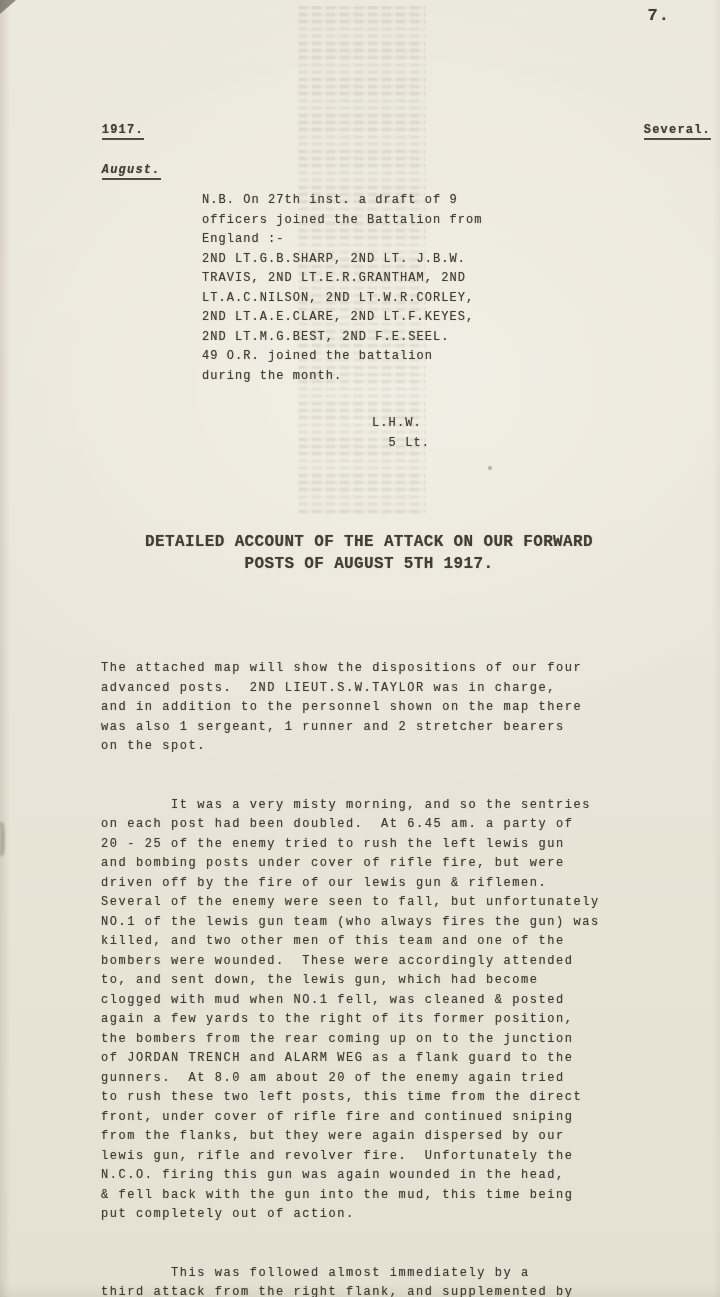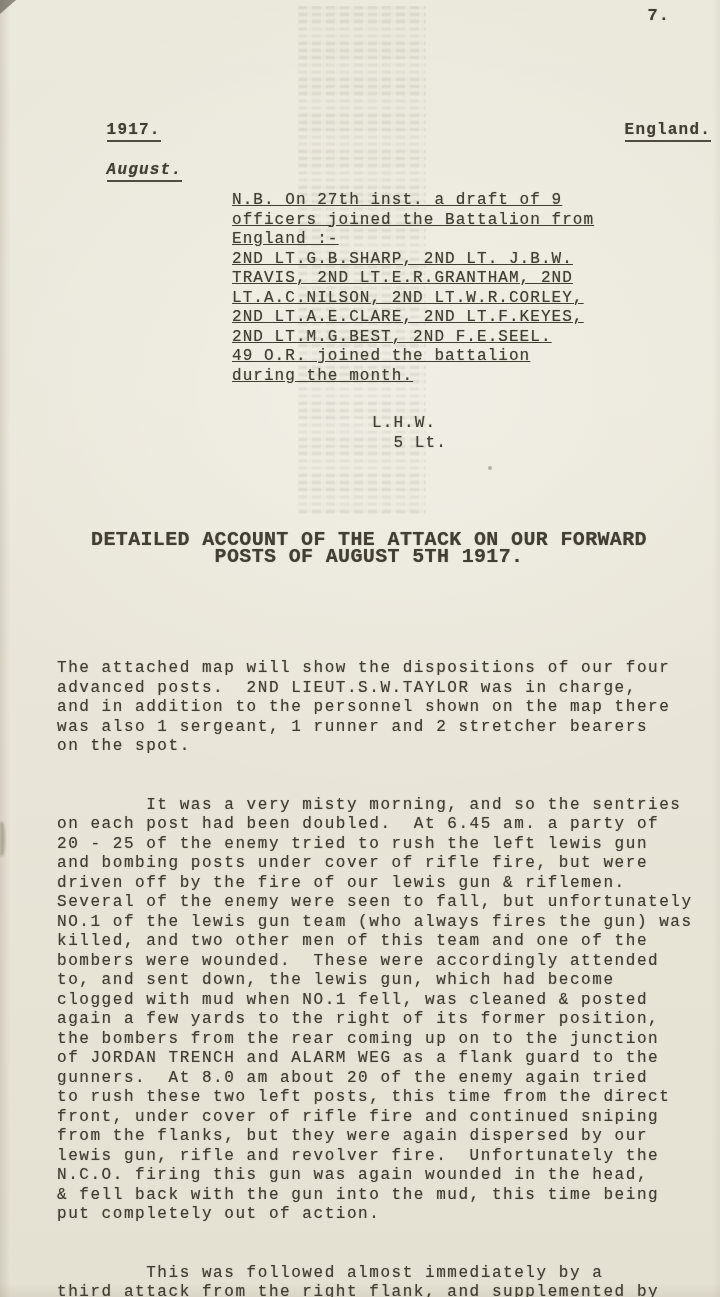--- a/index.html
+++ b/index.html
@@ -47,21 +47,21 @@
     -webkit-mask-image: repeating-linear-gradient(90deg, #000 0 9px, rgba(0,0,0,0.35) 9px 14px),
       linear-gradient(90deg, transparent 0, #000 8%, #000 80%, transparent 100%);
     mask-image: repeating-linear-gradient(90deg, #000 0 9px, rgba(0,0,0,0.35) 9px 14px);
     filter: blur(1.1px);
     opacity: 0.55;
   }
 
   .typed {
     position: absolute;
     white-space: pre;
-    font-size: 16px;
+    font-size: 12px;
     line-height: 19.5px;
     letter-spacing: 1.55px;
     color: #423e33;
     text-shadow: 0 0 1px rgba(64,60,48,0.55);
   }
   .label {
     font-weight: bold;
     letter-spacing: 1.2px;
   }
   .underlined {
@@ -69,55 +69,55 @@
     padding-bottom: 1px;
   }
   .page-number {
     top: 6px; right: 50px;
     font-size: 17px; font-weight: bold; letter-spacing: 1px;
   }
   .year-label   { left: 85px;  top: 101px; }
   .appendix-label { right: 9px; top: 101px; }
   .month-label  { left: 85px;  top: 141px; font-style: italic; }
 
-  .nb-note { left: 232px; top: 191px; letter-spacing: 1.05px; text-decoration: underline; }
+  .nb-note { left: 202px; top: 191px; letter-spacing: 1.05px; }
 
   .signature { left: 372px; top: 414px; letter-spacing: 1.1px; }
 
   .heading {
     left: 24px; top: 531px; width: 690px;
     text-align: center;
     font-weight: bold;
-    font-size: 20px;
+    font-size: 16px;
     letter-spacing: 0.35px;
-    line-height: 17px;
+    line-height: 22px;
     white-space: pre;
     text-shadow: 0 0 1px rgba(64,60,48,0.6);
   }
 
   .body-text { left: 57px; top: 620px; width: 650px; }
-  .body-text .para { white-space: pre; }
+  .body-text .para { white-space: pre; margin-left: 44px; }
 </style>
 </head>
 <body>
 
 <div class="paper"></div>
 <div class="bleed"></div>
 <div class="corner-mark"></div>
 <div class="speck-1"></div>
 <div class="speck-2"></div>
 
 <div class="typed page-number">7.</div>
 
 <div class="typed year-label label">
   <span class="underlined">1917.</span>
 </div>
 
 <div class="typed appendix-label label">
-  <span class="underlined">England.</span>
+  <span class="underlined">Several.</span>
 </div>
 
 <div class="typed month-label label">
   <span class="underlined">August.</span>
 </div>
 
 <div class="typed nb-note">N.B. On 27th inst. a draft of 9
 officers joined the Battalion from
 England :-
 2ND LT.G.B.SHARP, 2ND LT. J.B.W.

